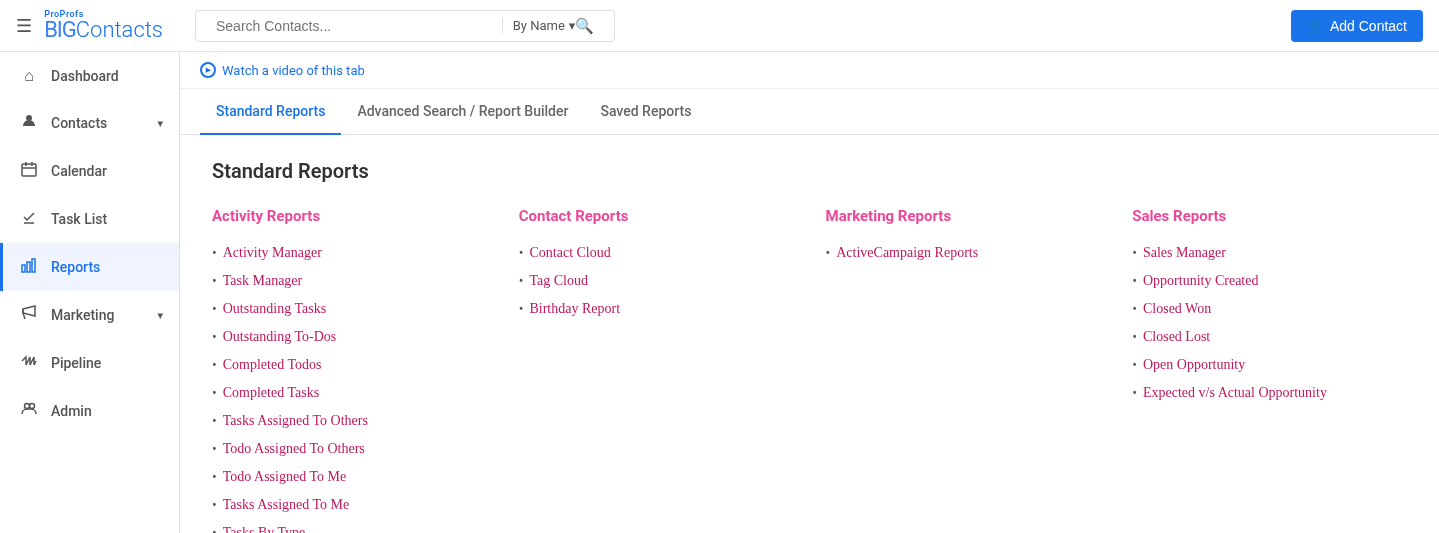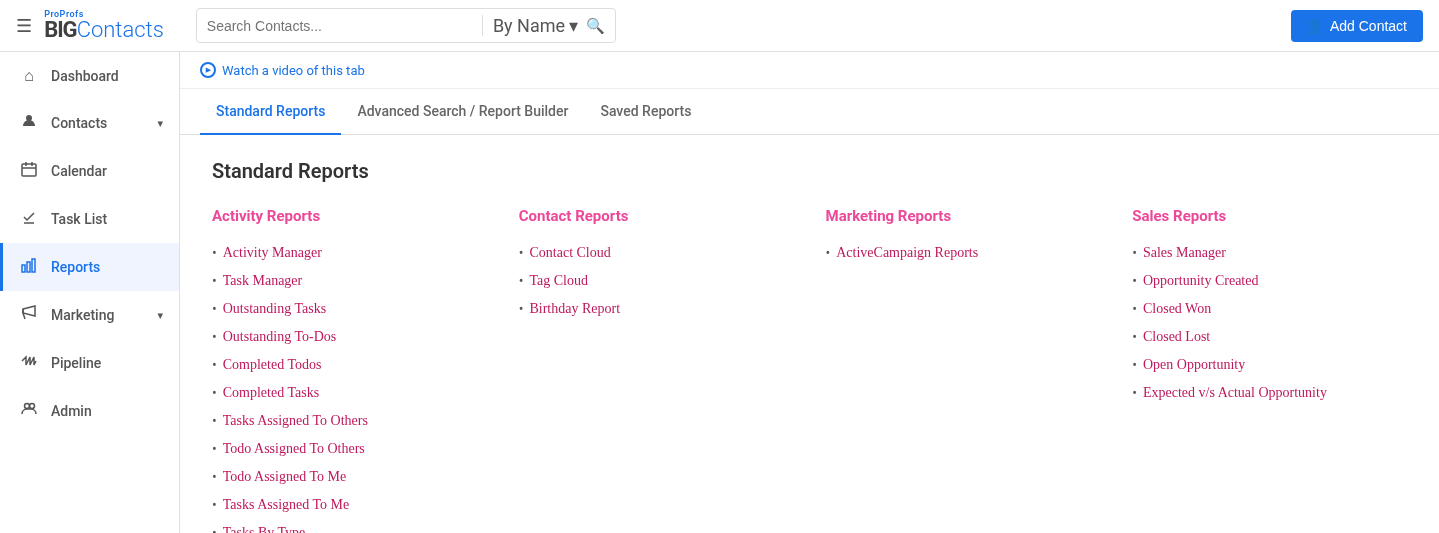--- a/index.html
+++ b/index.html
@@ -7,29 +7,29 @@
 
     
     .header {
       display: flex; align-items: center; background: #fff; padding: 0 16px;
       height: 52px; border-bottom: 1px solid #e0e0e0; flex-shrink: 0; z-index: 10;
     }
     .header-logo { display: flex; align-items: center; gap: 8px; margin-right: 32px; justify-content: flex-end; }
     .hamburger { font-size: 18px; color: #555; cursor: pointer; margin-right: 12px; }
     .logo-text { display: flex; flex-direction: column; line-height: 1; }
     .logo-proprofs { font-size: 9px; color: #1a73e8; font-weight: 600; letter-spacing: 0.5px; }
-    .logo-big { font-size: 22px; font-weight: 700; color: #404040; letter-spacing: -1px; }
+    .logo-big { font-size: 22px; font-weight: 400; color: #3b82f6; letter-spacing: -1px; }
     .logo-contacts { font-size: 22px; font-weight: 300; color: #1a73e8; }
     .search-bar {
       display: flex; align-items: center; border: 1px solid #ddd; border-radius: 4px;
-      padding: 6px 10px; gap: 8px; flex: 1; max-width: 420px; background: #fff;
+      padding: 6px 20px; flex: 1; max-width: 420px; background: #fff;
     }
     .search-input { border: none; outline: none; font-size: 14px; color: #888; flex: 1; background: transparent; }
     .by-name-btn {
-      display: flex; align-items: flex-end; gap: 4px; color: #555; font-size: 18px;
+      display: flex; align-items: flex-end; gap: 4px; color: #555; font-size: 13px;
       cursor: pointer; border-left: 1px solid #ddd; padding-left: 10px; white-space: nowrap;
     }
     .search-icon-btn { color: #1a73e8; cursor: pointer; font-size: 15px; }
     .header-spacer { flex: 1; }
     .add-contact-btn {
       display: flex; align-items: flex-end; gap: 6px; background: #1a73e8; color: #fff;
       border: none; border-radius: 4px; padding: 8px 16px; font-size: 14px; cursor: pointer;
       font-weight: 500;
     }
 

